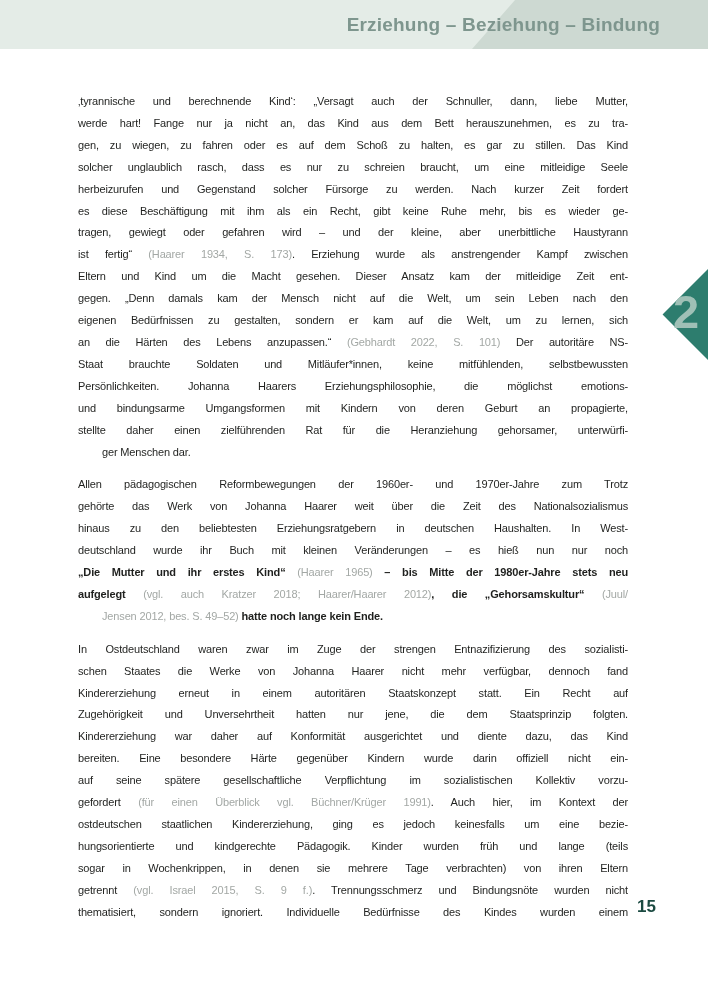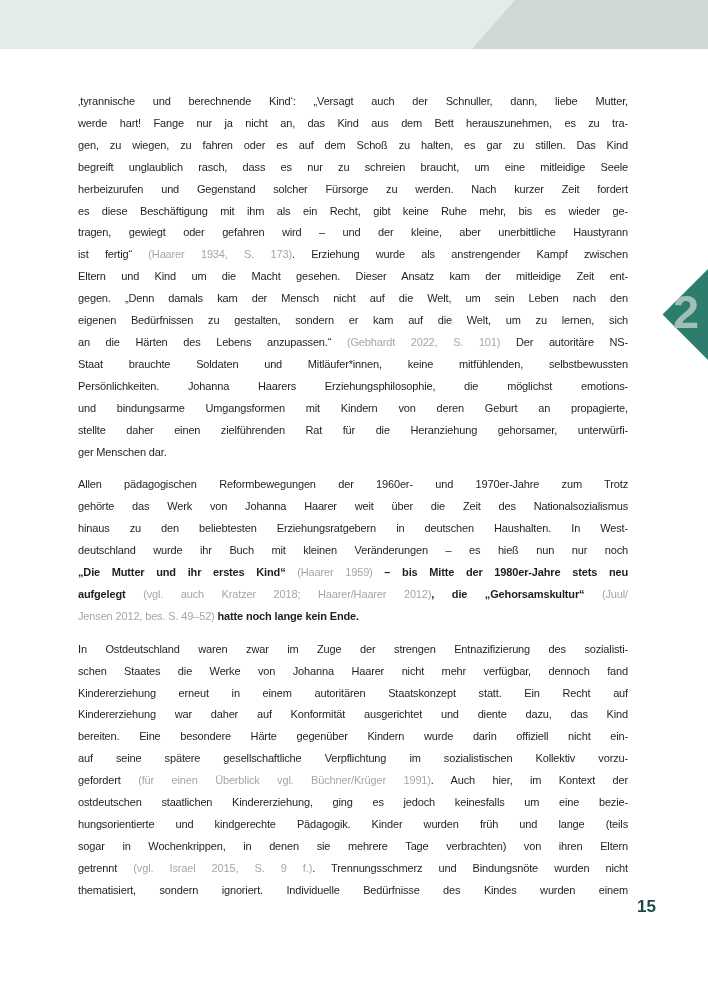--- a/index.html
+++ b/index.html
@@ -55,75 +55,77 @@
     font-size:11px;line-height:21.9px;
     letter-spacing:-0.15px;
     color:var(--body-text);
   }
   .para{margin:0 0 11px 0;}
   .line{
     text-align:justify;
     text-align-last:justify;
     max-height:22px;overflow:hidden;
   }
-  .line.end{text-align-last:left;}
+  .line.end{text-align-last:left;margin-left:24px;}
   .cite{color:var(--citation);}
   .bold{font-weight:700;}
   
   .page-num{
     position:absolute;top:896px;right:52px;
     font-size:17px;line-height:22px;font-weight:700;
     color:var(--page-number);
   }
 </style>
 </head>
 <body>
 
 <div class="page">
 
   <header class="band">
     <div class="band-accent"></div>
+    <span class="band-title">Erziehung – Beziehung – Bindung</span>
   </header>
 
   <div class="chapter-diamond"></div>
   <div class="chapter-num">2</div>
 
   <main class="content" id="content">
       <div class="para">
         <div class="line"><span class="txt">‚tyrannische und berechnende Kind‘: „Versagt auch der Schnuller, dann, liebe Mutter,</span></div>
         <div class="line"><span class="txt">werde hart! Fange nur ja nicht an, das Kind aus dem Bett herauszunehmen, es zu tra-</span></div>
         <div class="line"><span class="txt">gen, zu wiegen, zu fahren oder es auf dem Schoß zu halten, es gar zu stillen. Das Kind</span></div>
-        <div class="line"><span class="txt">begreift unglaublich rasch, dass es nur zu schreien braucht, um eine mitleidige Seele</span></div>
+        <div class="line"><span class="txt">solcher unglaublich rasch, dass es nur zu schreien braucht, um eine mitleidige Seele</span></div>
         <div class="line"><span class="txt">herbeizurufen und Gegenstand solcher Fürsorge zu werden. Nach kurzer Zeit fordert</span></div>
         <div class="line"><span class="txt">es diese Beschäftigung mit ihm als ein Recht, gibt keine Ruhe mehr, bis es wieder ge-</span></div>
         <div class="line"><span class="txt">tragen, gewiegt oder gefahren wird – und der kleine, aber unerbittliche Haustyrann</span></div>
         <div class="line"><span class="txt">ist fertig“ </span><span class="cite">(Haarer 1934, S. 173)</span><span class="txt">. Erziehung wurde als anstrengender Kampf zwischen</span></div>
         <div class="line"><span class="txt">Eltern und Kind um die Macht gesehen. Dieser Ansatz kam der mitleidige Zeit ent-</span></div>
         <div class="line"><span class="txt">gegen. „Denn damals kam der Mensch nicht auf die Welt, um sein Leben nach den</span></div>
         <div class="line"><span class="txt">eigenen Bedürfnissen zu gestalten, sondern er kam auf die Welt, um zu lernen, sich</span></div>
         <div class="line"><span class="txt">an die Härten des Lebens anzupassen.“ </span><span class="cite">(Gebhardt 2022, S. 101)</span><span class="txt"> Der autoritäre NS-</span></div>
         <div class="line"><span class="txt">Staat brauchte Soldaten und Mitläufer*innen, keine mitfühlenden, selbstbewussten</span></div>
         <div class="line"><span class="txt">Persönlichkeiten. Johanna Haarers Erziehungsphilosophie, die möglichst emotions-</span></div>
         <div class="line"><span class="txt">und bindungsarme Umgangsformen mit Kindern von deren Geburt an propagierte,</span></div>
         <div class="line"><span class="txt">stellte daher einen zielführenden Rat für die Heranziehung gehorsamer, unterwürfi-</span></div>
         <div class="line end"><span class="txt">ger Menschen dar.</span></div>
       </div>
       <div class="para">
         <div class="line"><span class="txt">Allen pädagogischen Reformbewegungen der 1960er- und 1970er-Jahre zum Trotz</span></div>
         <div class="line"><span class="txt">gehörte das Werk von Johanna Haarer weit über die Zeit des Nationalsozialismus</span></div>
         <div class="line"><span class="txt">hinaus zu den beliebtesten Erziehungsratgebern in deutschen Haushalten. In West-</span></div>
         <div class="line"><span class="txt">deutschland wurde ihr Buch mit kleinen Veränderungen – es hieß nun nur noch</span></div>
-        <div class="line"><span class="txt bold">„Die Mutter und ihr erstes Kind“ </span><span class="cite">(Haarer 1959)</span><span class="txt bold"> – bis Mitte der 1980er-Jahre stets neu</span></div>
+        <div class="line"><span class="txt bold">„Die Mutter und ihr erstes Kind“ </span><span class="cite">(Haarer 1965)</span><span class="txt bold"> – bis Mitte der 1980er-Jahre stets neu</span></div>
         <div class="line"><span class="txt bold">aufgelegt </span><span class="cite">(vgl. auch Kratzer 2018; Haarer/Haarer 2012)</span><span class="txt bold">, die „Gehorsamskultur“ </span><span class="cite">(Juul/</span></div>
         <div class="line end"><span class="cite">Jensen 2012, bes. S. 49–52)</span><span class="txt bold"> hatte noch lange kein Ende.</span></div>
       </div>
       <div class="para">
         <div class="line"><span class="txt">In Ostdeutschland waren zwar im Zuge der strengen Entnazifizierung des sozialisti-</span></div>
         <div class="line"><span class="txt">schen Staates die Werke von Johanna Haarer nicht mehr verfügbar, dennoch fand</span></div>
         <div class="line"><span class="txt">Kindererziehung erneut in einem autoritären Staatskonzept statt. Ein Recht auf</span></div>
+        <div class="line"><span class="txt">Zugehörigkeit und Unversehrtheit hatten nur jene, die dem Staatsprinzip folgten.</span></div>
         <div class="line"><span class="txt">Kindererziehung war daher auf Konformität ausgerichtet und diente dazu, das Kind</span></div>
         <div class="line"><span class="txt">bereiten. Eine besondere Härte gegenüber Kindern wurde darin offiziell nicht ein-</span></div>
         <div class="line"><span class="txt">auf seine spätere gesellschaftliche Verpflichtung im sozialistischen Kollektiv vorzu-</span></div>
         <div class="line"><span class="txt">gefordert </span><span class="cite">(für einen Überblick vgl. Büchner/Krüger 1991)</span><span class="txt">. Auch hier, im Kontext der</span></div>
         <div class="line"><span class="txt">ostdeutschen staatlichen Kindererziehung, ging es jedoch keinesfalls um eine bezie-</span></div>
         <div class="line"><span class="txt">hungsorientierte und kindgerechte Pädagogik. Kinder wurden früh und lange (teils</span></div>
         <div class="line"><span class="txt">sogar in Wochenkrippen, in denen sie mehrere Tage verbrachten) von ihren Eltern</span></div>
         <div class="line"><span class="txt">getrennt </span><span class="cite">(vgl. Israel 2015, S. 9 f.)</span><span class="txt">. Trennungsschmerz und Bindungsnöte wurden nicht</span></div>
         <div class="line"><span class="txt">thematisiert, sondern ignoriert. Individuelle Bedürfnisse des Kindes wurden einem</span></div>
       </div>

